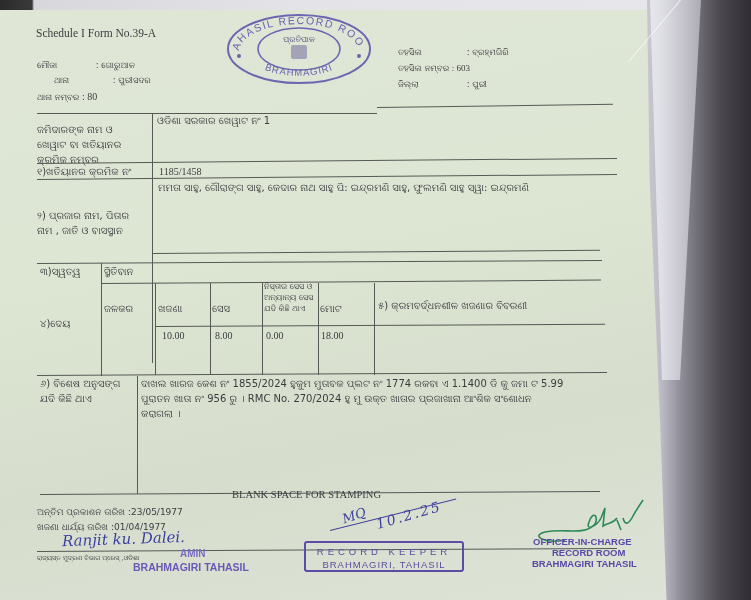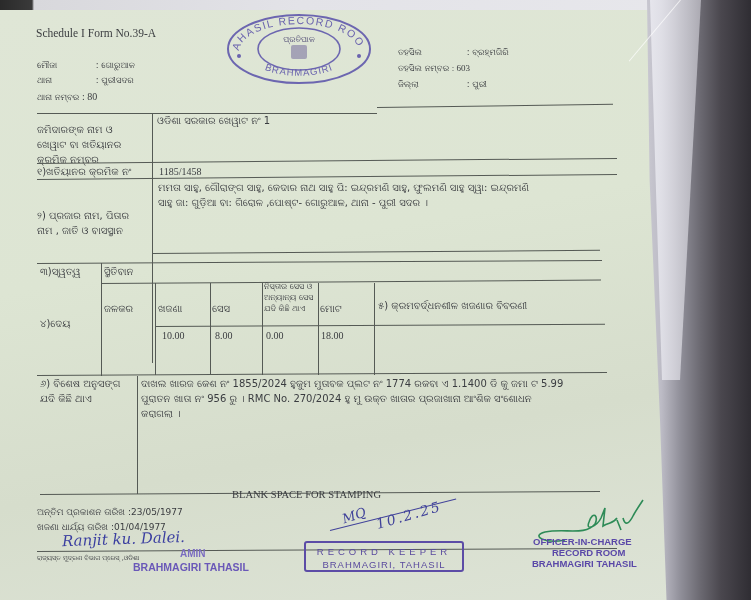--- a/index.html
+++ b/index.html
@@ -95,21 +95,21 @@
     <text x="74" y="30" text-anchor="middle" font-family="DejaVu Sans, sans-serif" font-size="8" fill="#4a4470">ପ୍ରତିପାଳ</text>
     <rect x="66" y="33" width="16" height="14" rx="2" fill="#8b86a8" opacity="0.7"></rect>
   </svg>
 </div>
 
 <div class="abs hdr-row" style="left:37px; top:60px;">
   <span class="hdr-label" style="width:56px;">ମୌଜା</span>
   <span class="hdr-value">: ଗୋରୁଆଳ</span>
 </div>
 <div class="abs hdr-row" style="left:37px; top:75px;">
-  <span class="hdr-label" style="width:56px;">ଥାନା</span>
+  <span class="hdr-label" style="width:56px;margin-left:17px;">ଥାନା</span>
   <span class="hdr-value">: ପୁରୀସଦର</span>
 </div>
 <div class="abs hdr-row" style="left:37px; top:91px;">
   <span class="hdr-label">ଥାନା ନମ୍ବର</span>
   <span class="hdr-value num" style="font-size:10px;">: 80</span>
 </div>
 
 <div class="abs hdr-row" style="left:398px; top:47px;">
   <span class="hdr-label" style="width:66px;">ତହସିଲ</span>
   <span class="hdr-value">: ବ୍ରହ୍ମଗିରି</span>
@@ -140,21 +140,20 @@
 <div class="cell-text" style="left:37px; top:164px;">୧)ଖତିୟାନର କ୍ରମିକ ନଂ</div>
 <div class="cell-text num" style="left:159px; top:164px;text-align:right;">1185/1458</div>
 <div class="hline" style="left:37px; top:179px; width:580px; transform:rotate(-0.5deg); transform-origin:left;"></div>
 
 <div class="cell-text" style="left:37px; top:208px;">
   <div>୨) ପ୍ରଜାର ନାମ, ପିତାର</div>
   <div>ନାମ , ଜାତି ଓ ବାସସ୍ଥାନ</div>
 </div>
 <div class="cell-text" style="left:158px; top:180px; white-space:nowrap;">
   <div>ମମତା ସାହୁ, ଗୌରାଙ୍ଗ ସାହୁ, କେଦାର ନାଥ ସାହୁ ପି: ଇନ୍ଦ୍ରମଣି ସାହୁ, ଫୁଲମଣି ସାହୁ ସ୍ୱା: ଇନ୍ଦ୍ରମଣି</div>
-  <div>ସାହୁ ଜା: ଗୁଡ଼ିଆ ବା: ଗିରୋଳ ,ପୋଷ୍ଟ- ଗୋରୁଆଳ, ଥାନା - ପୁରୀ ସଦର ।</div>
 </div>
 <div class="hline" style="left:152px; top:253px; width:448px; transform:rotate(-0.4deg); transform-origin:left;"></div>
 
 <div class="hline" style="left:37px; top:263px; width:565px; transform:rotate(-0.3deg); transform-origin:left;"></div>
 <div class="vline" style="left:101px; top:263px; height:113px;"></div>
 <div class="cell-text" style="left:40px; top:264px;">୩)ସ୍ୱତ୍ୱ</div>
 <div class="cell-text" style="left:104px; top:264px;">ସ୍ଥିତିବାନ</div>
 <div class="hline" style="left:101px; top:283px; width:500px; transform:rotate(-0.4deg); transform-origin:left;"></div>
 
 <div class="cell-text" style="left:40px; top:316px;">୪)ଦେୟ</div>

